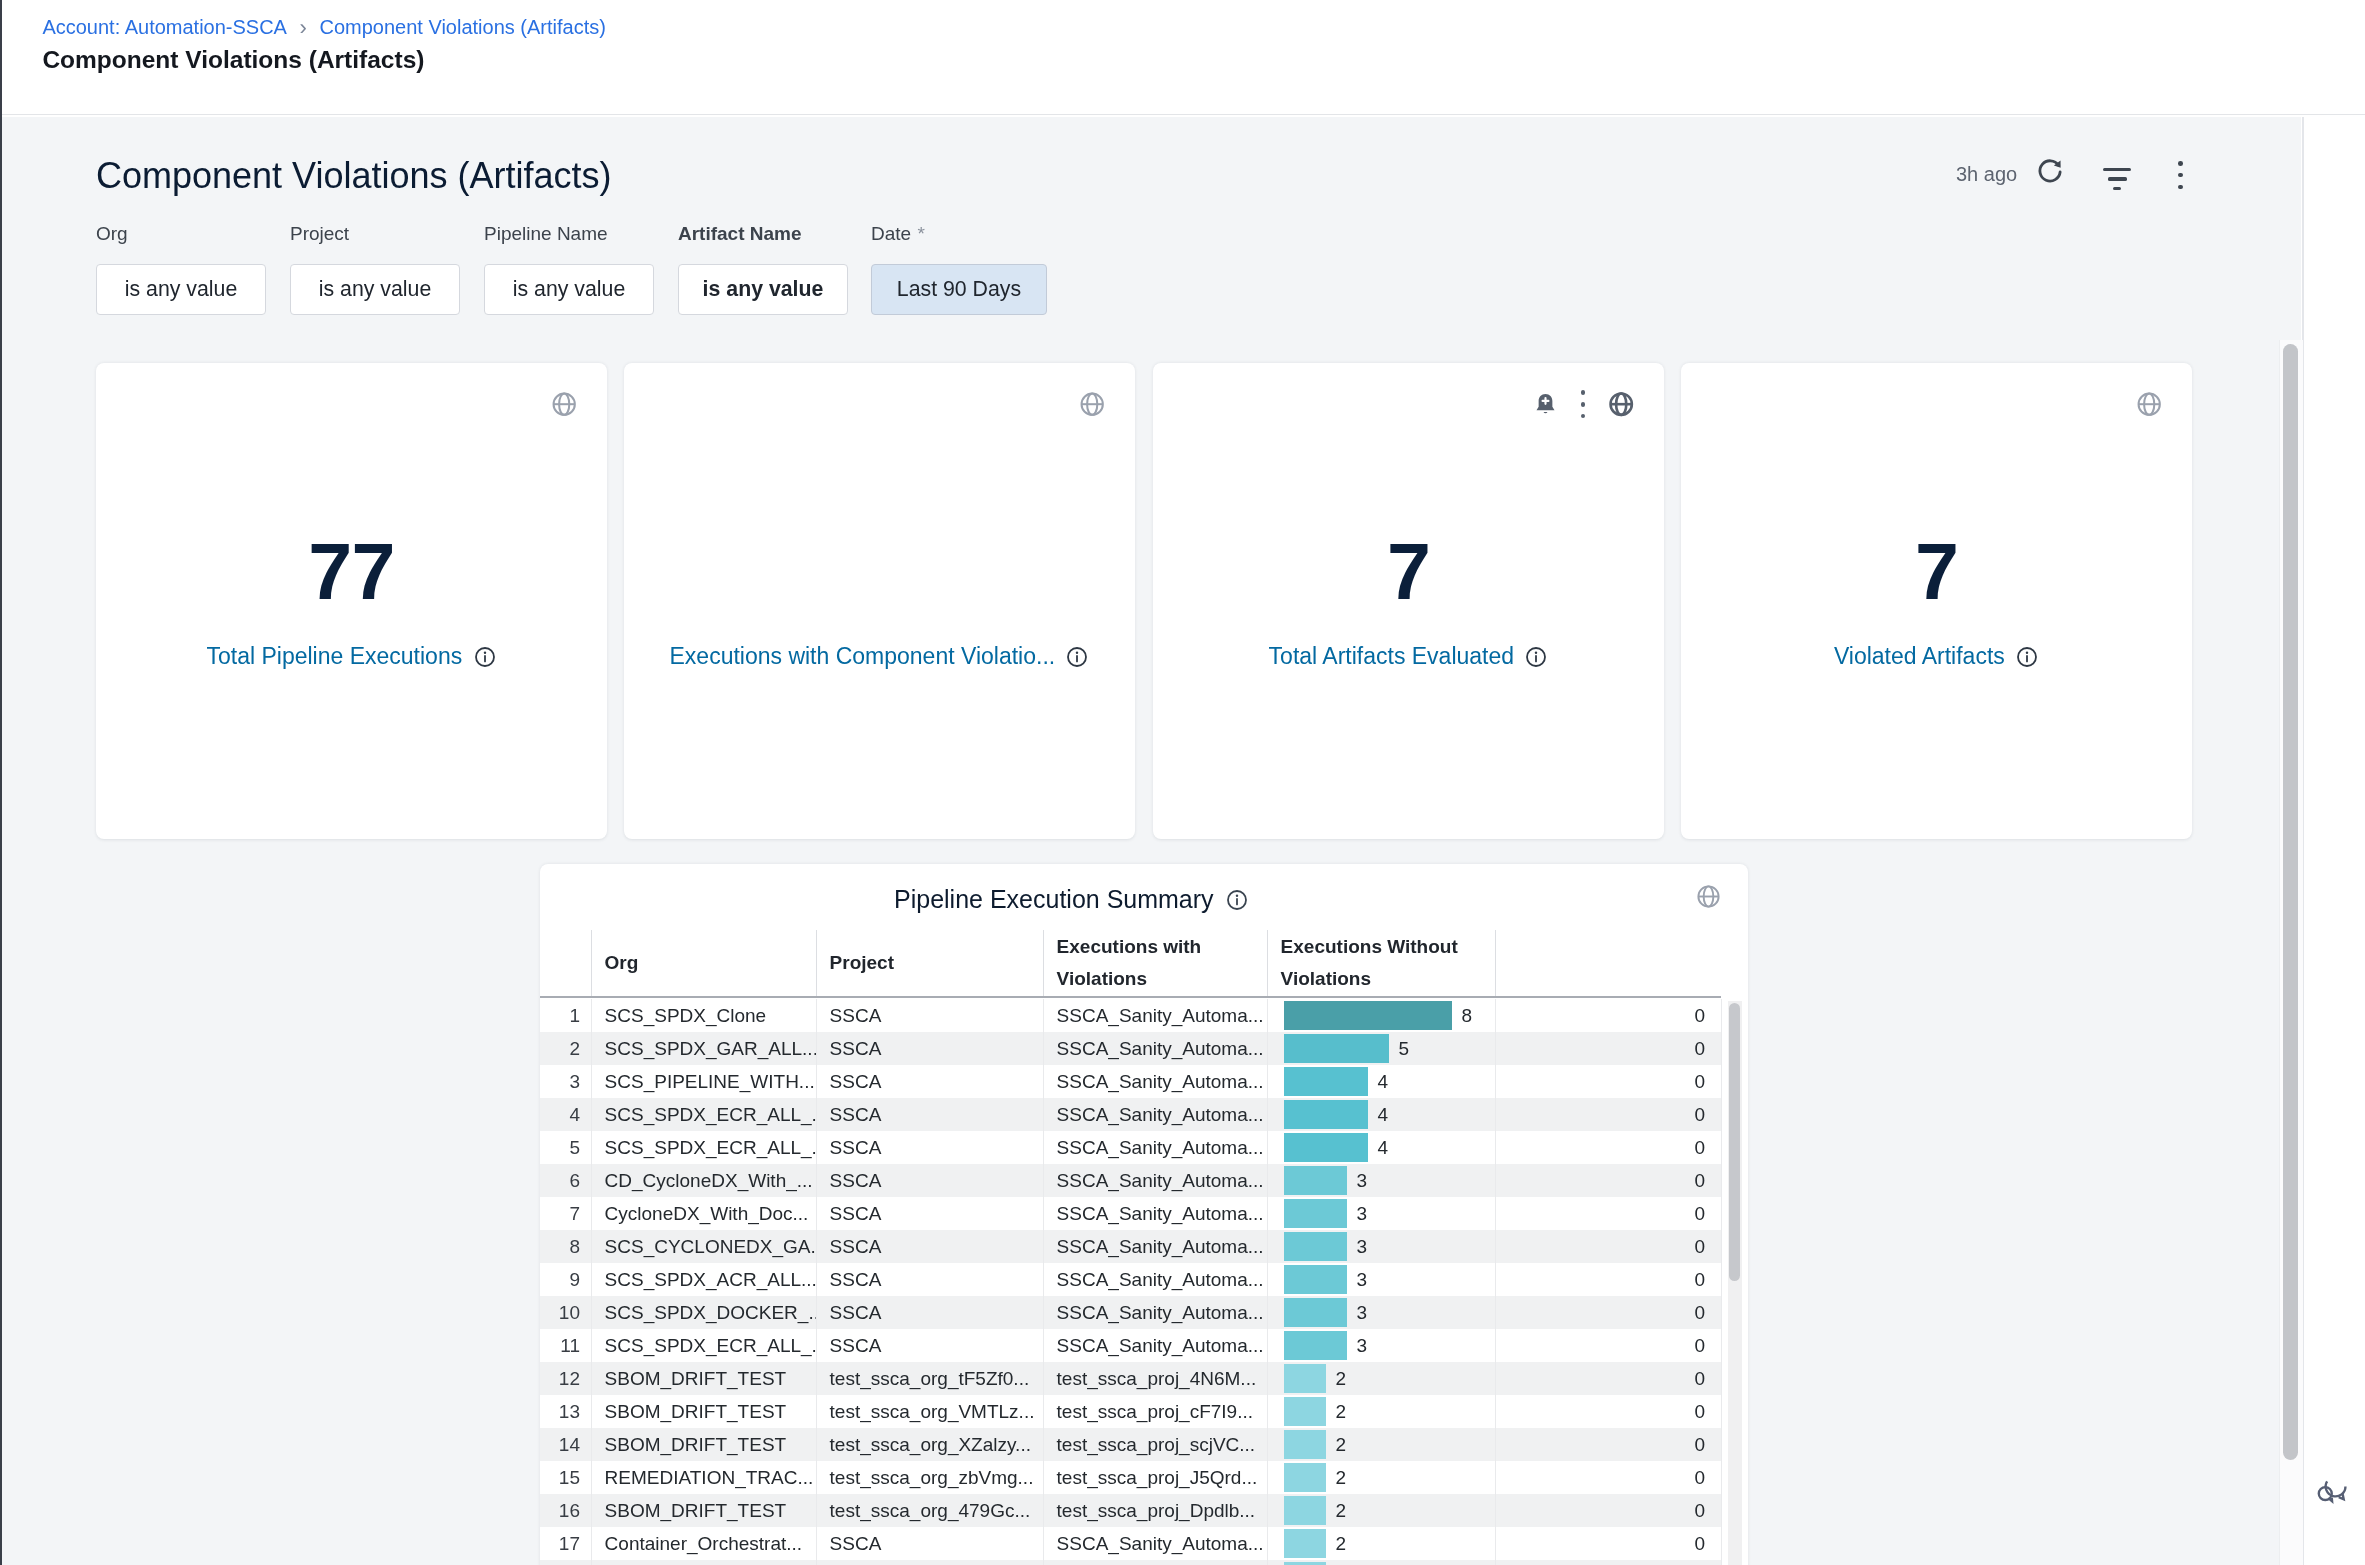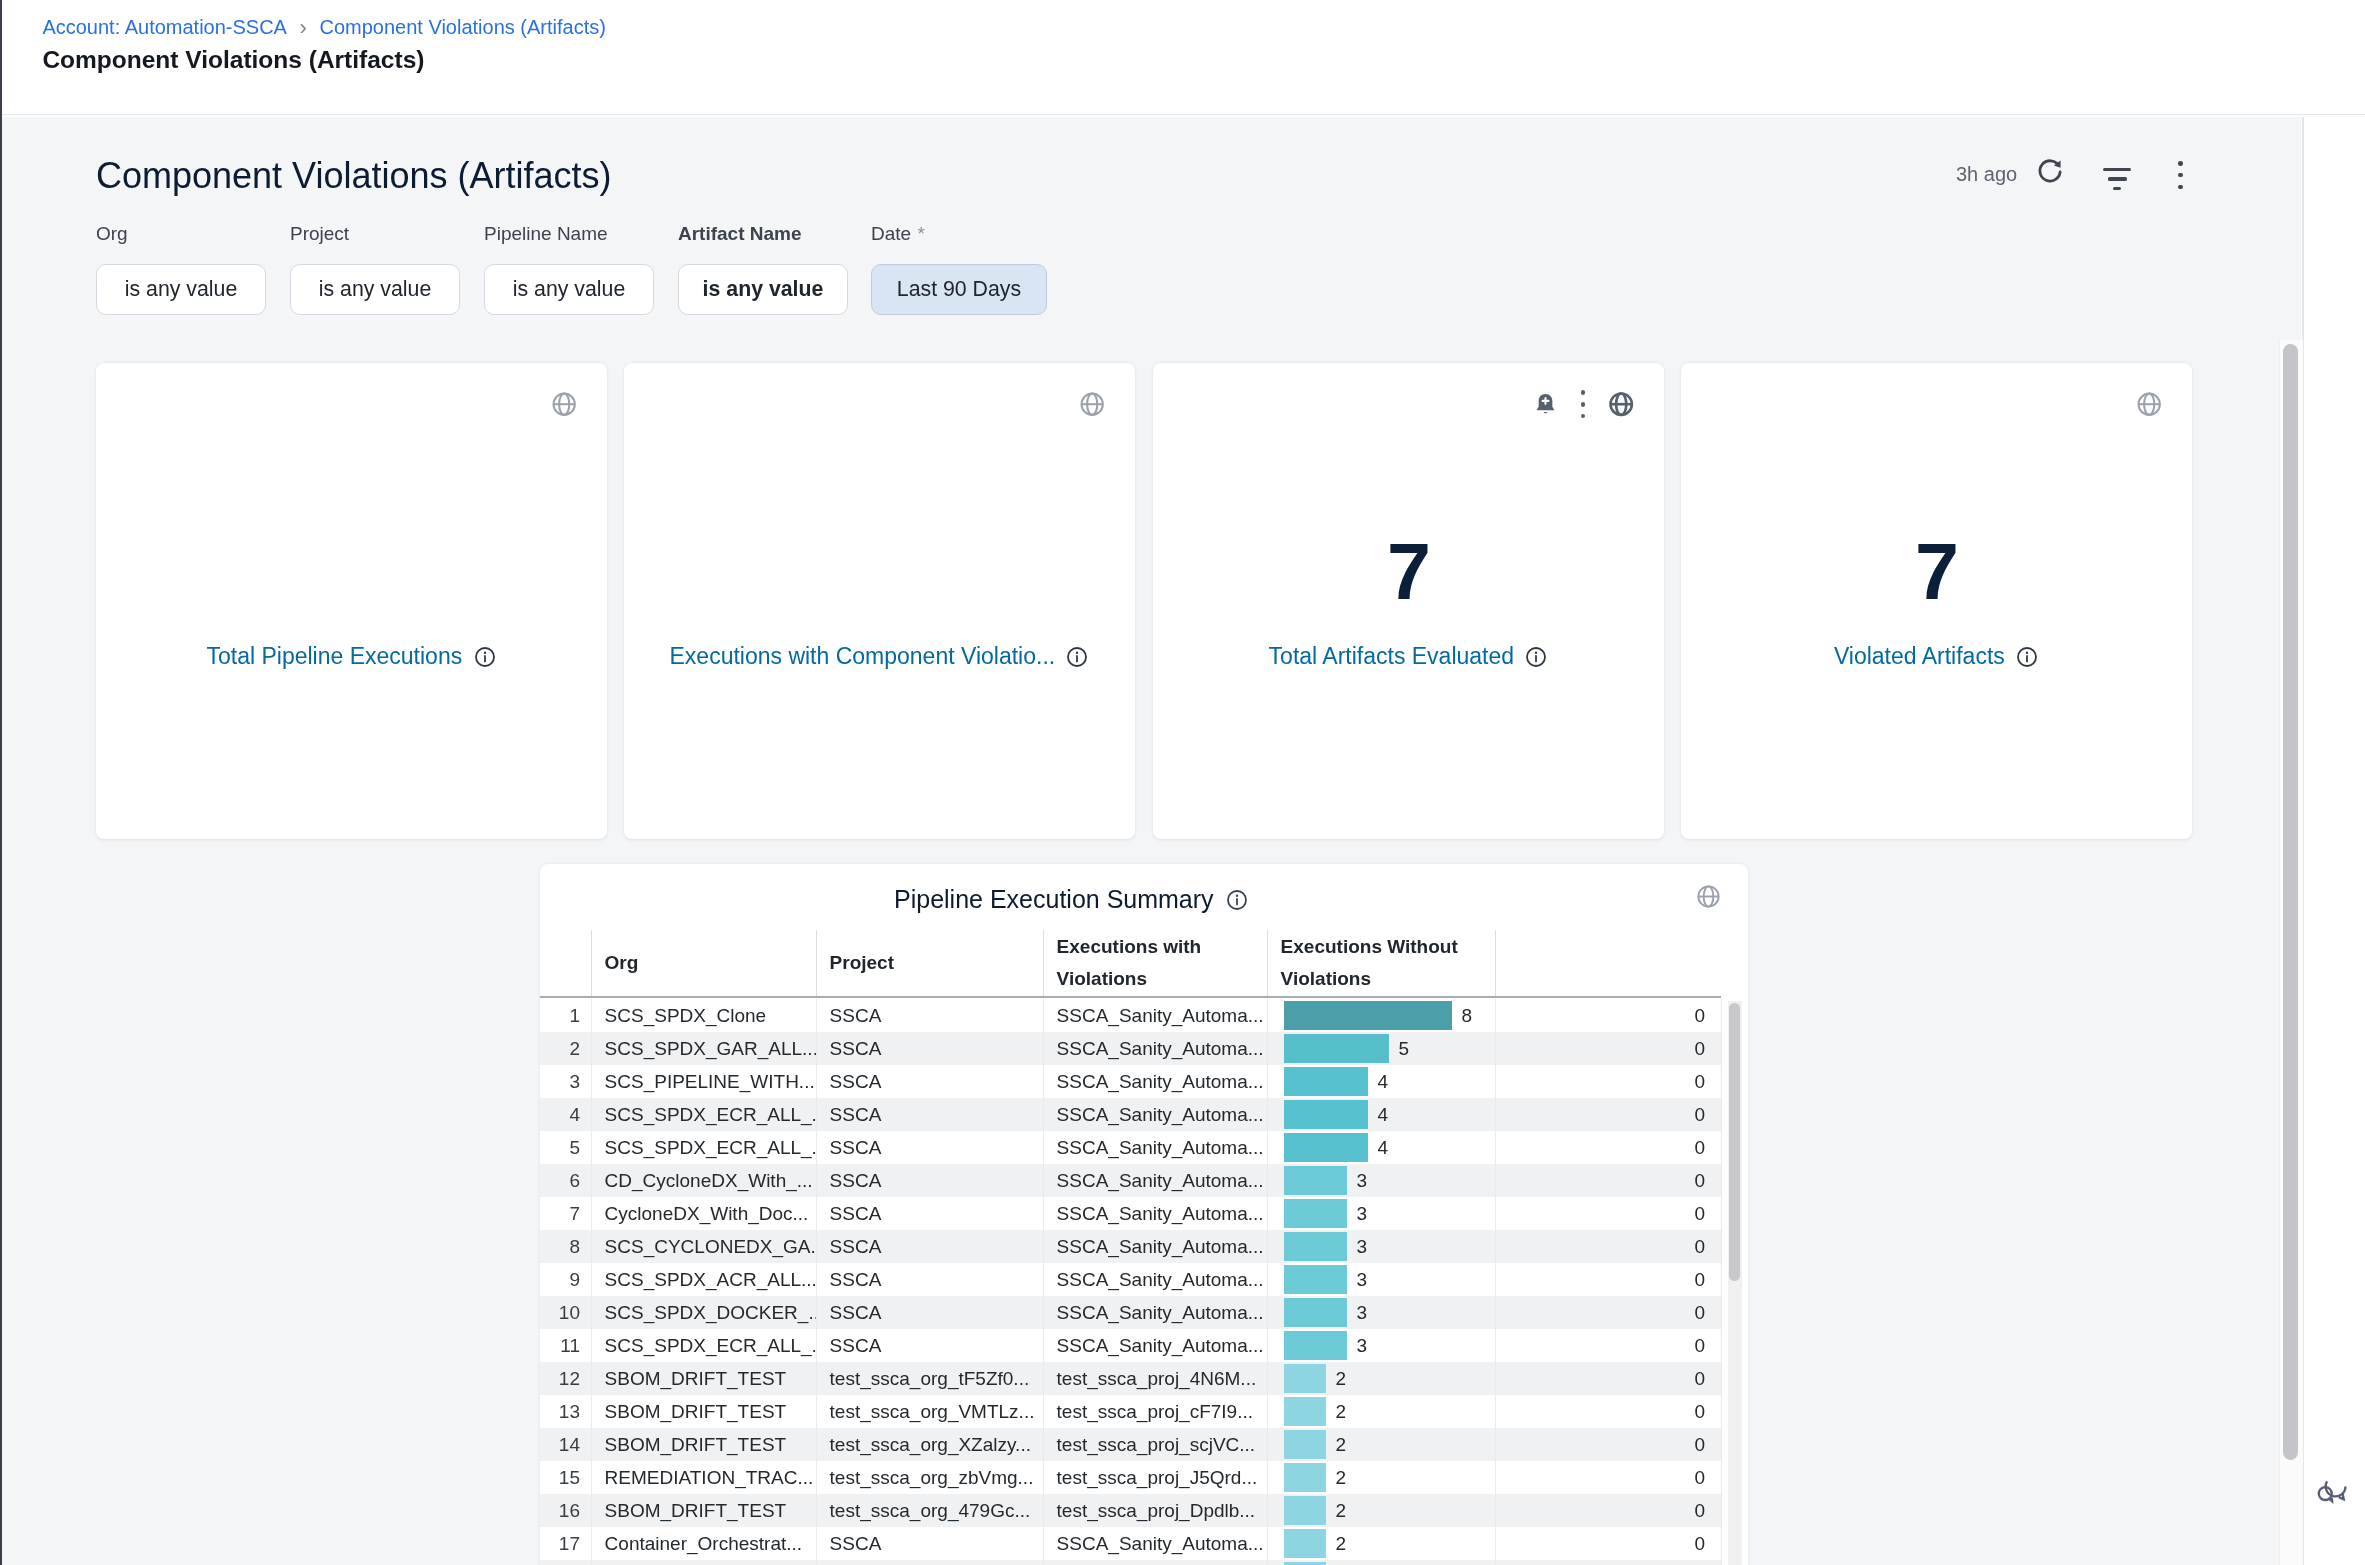--- a/index.html
+++ b/index.html
@@ -17,21 +17,21 @@
   
   .dash-bg{position:absolute;left:2.4px;top:117px;width:2299px;height:1449px;background:#f3f5f7;}
   .right-divider{position:absolute;left:2302px;top:117px;width:1.6px;height:1449px;background:#e4e6ea;}
   .dash-title{position:absolute;left:96px;top:155px;font-size:36px;font-weight:500;color:#0b1c33;}
   .refreshed{position:absolute;left:1956px;top:163px;font-size:20px;color:#5d6470;}
   .hbtn{position:absolute;cursor:pointer;}
   
   .filter{position:absolute;top:223px;}
   .filter .flabel{font-size:19px;color:#3c434c;display:flex;align-items:center;}
   .flabel .req{color:#8a919c;margin-left:6.3px;}
-  .fchip{margin-top:19px;height:51px;border:1.6px solid #d5d8de;border-radius:10px;background:#fff;
+  .fchip{margin-top:19px;height:51px;border:1.6px solid #d5d8de;border-radius:4px;background:#fff;
          display:flex;align-items:center;justify-content:center;font-size:21.3px;color:#20262e;
          box-sizing:border-box;cursor:pointer;}
   .fchip.active{background:#d8e5f3;border-color:#c2cbd8;font-weight:400;}
   
   .card{position:absolute;top:363px;width:511px;height:476px;background:#fff;border-radius:8px;
         box-shadow:0 0.8px 3.2px rgba(25,35,55,.10);}
   .card-icons{position:absolute;top:27px;right:28.4px;display:flex;align-items:center;gap:22px;}
   .stat-value{position:absolute;left:0;top:528px;width:100%;text-align:center;font-size:79px;line-height:82px;
               font-weight:600;color:#0b1f3a;letter-spacing:-0.8px;}
   .card .stat-value{top:168px;}
@@ -152,20 +152,21 @@
 <div class="card" style="left:96px;">
   <div class="card-icons">
     <span class="icon">
       <svg width="28.4" height="28.4" viewBox="0 0 24 24" fill="none" stroke="#9aa1ad" stroke-width="1.7">
         <circle cx="12" cy="12" r="9"></circle>
           <path d="M3.3 12h17.4"></path>
           <ellipse cx="12" cy="12" rx="4.3" ry="9"></ellipse>
       </svg>
     </span>
   </div>
+  <div class="stat-value">77</div>
   <div class="stat-label">
     <span>Total Pipeline Executions</span>
     <span class="icon">
       <svg width="24" height="24" viewBox="0 0 24 24" fill="none" stroke="#2e3844" stroke-width="1.8">
         <circle cx="12" cy="12" r="9"></circle>
           <line x1="12" y1="11" x2="12" y2="16.4" stroke-linecap="round"></line>
           <circle cx="12" cy="7.7" r="1.2" fill="#2e3844" stroke="none"></circle>
       </svg>
     </span>
   </div>

